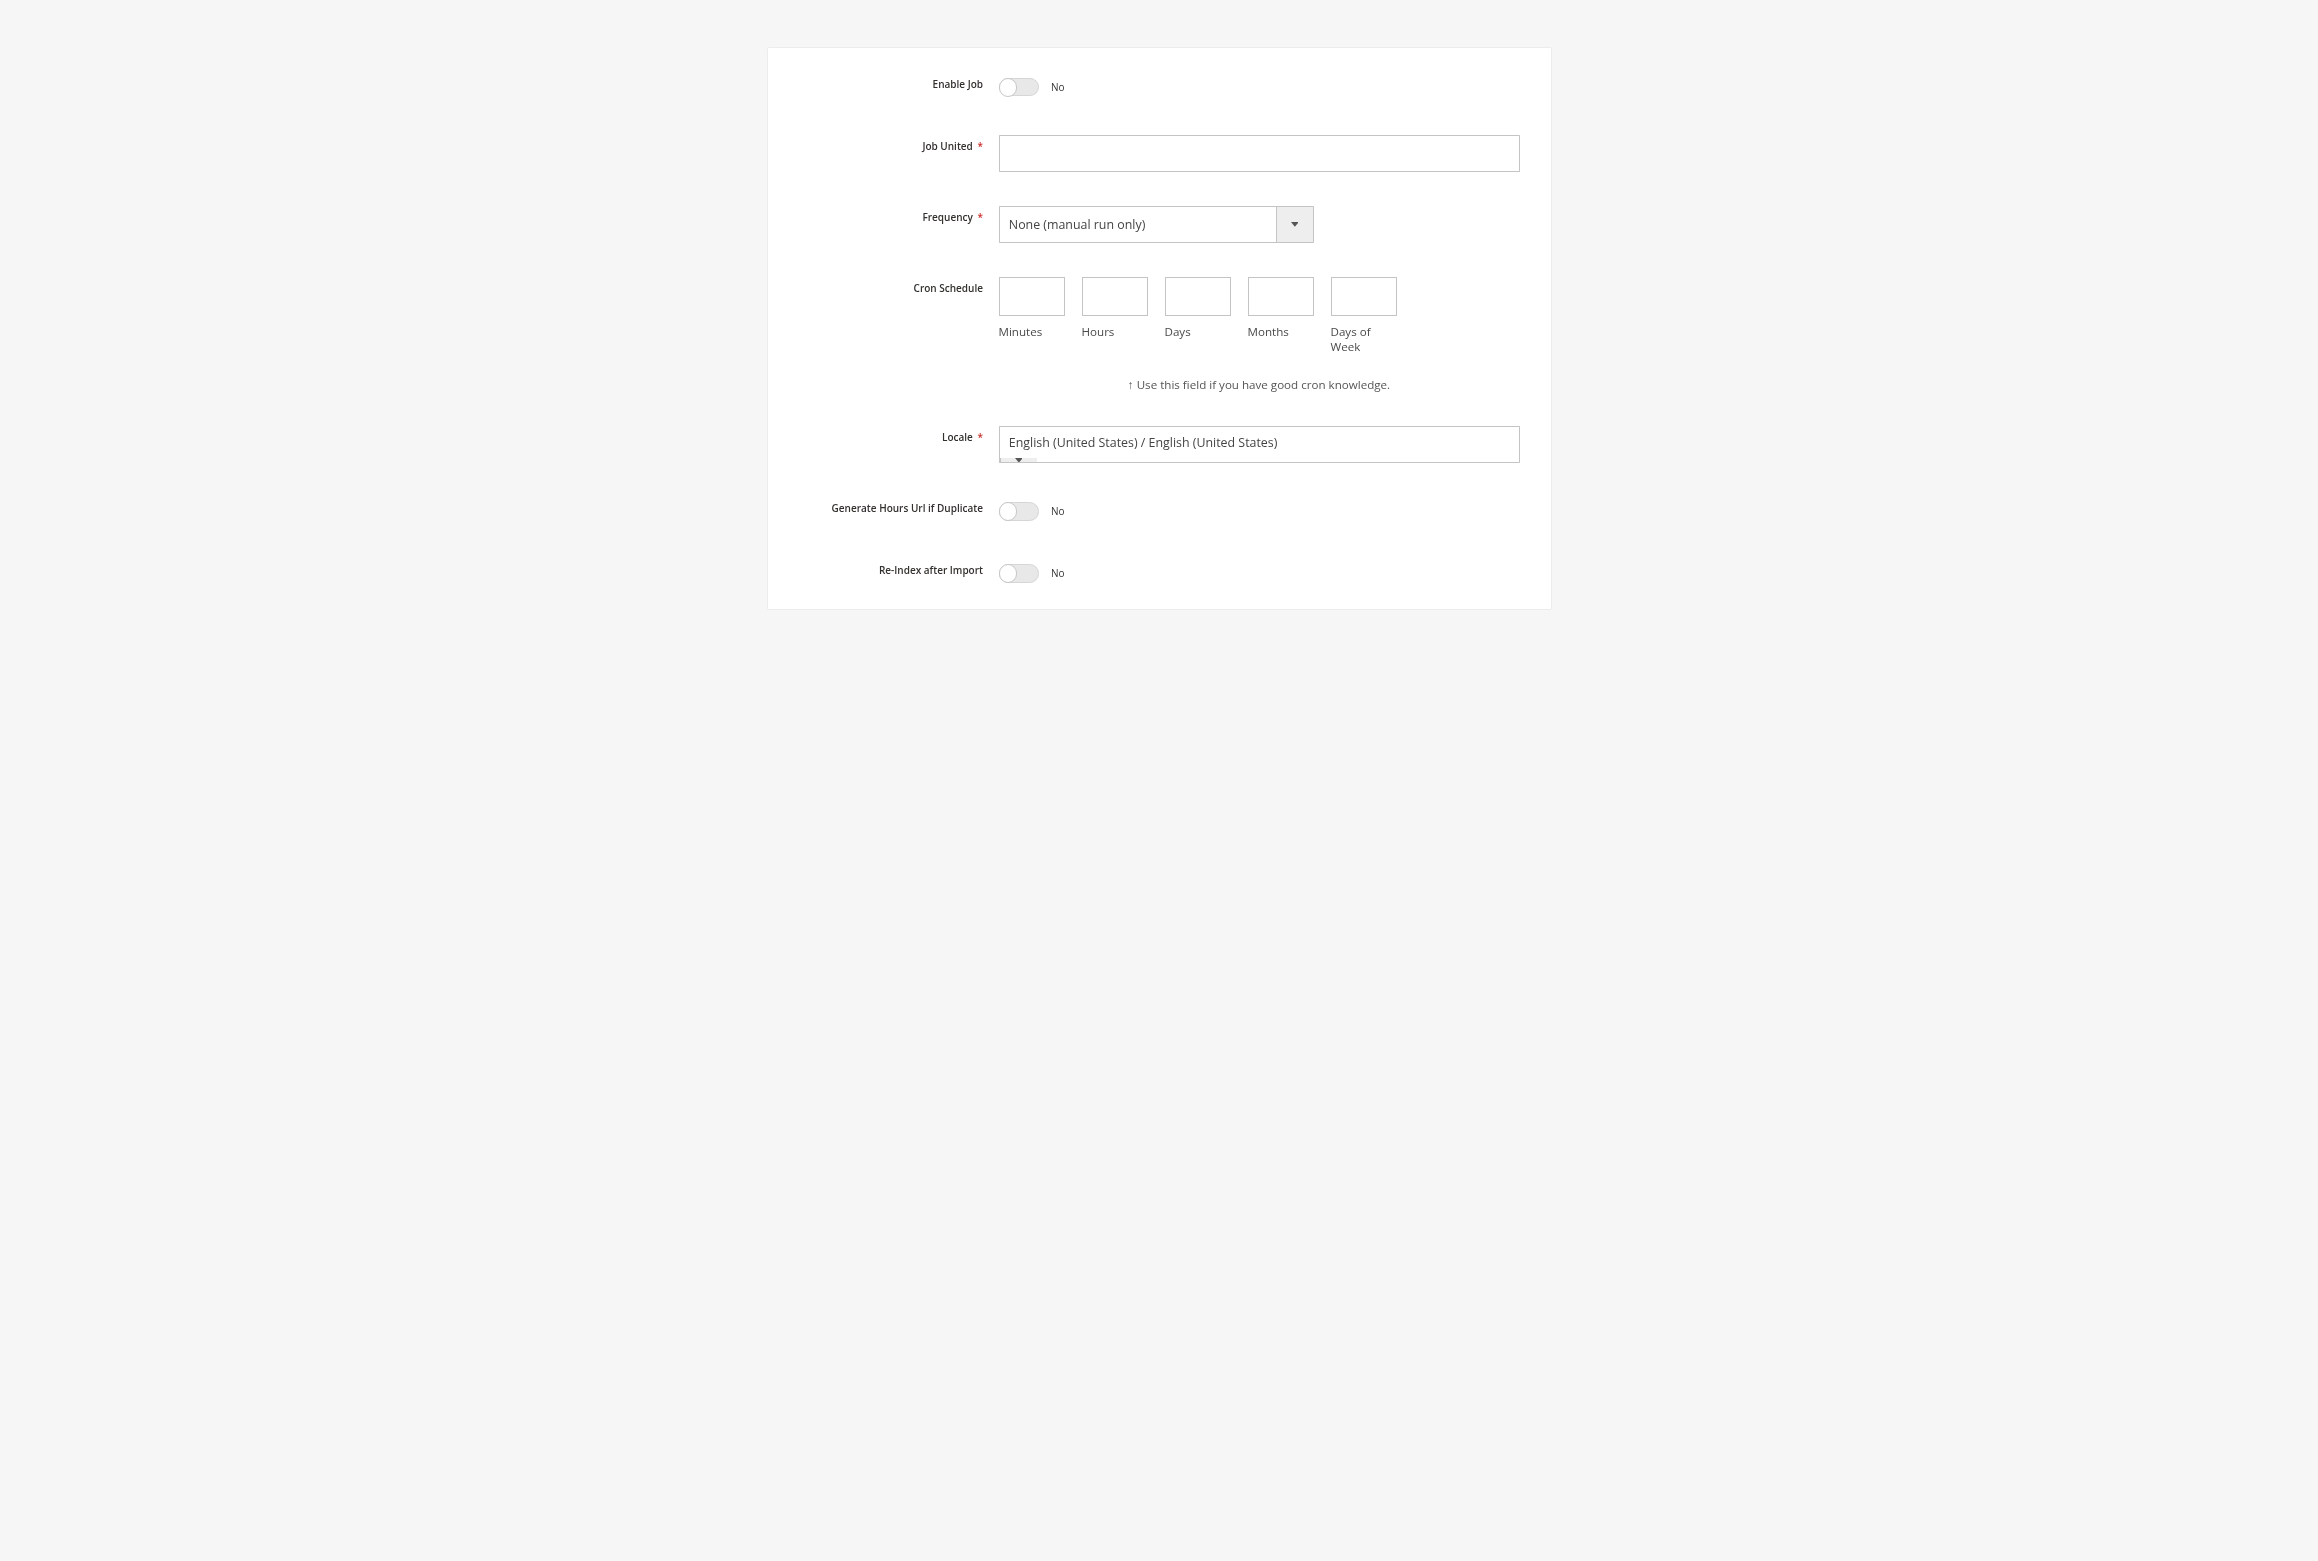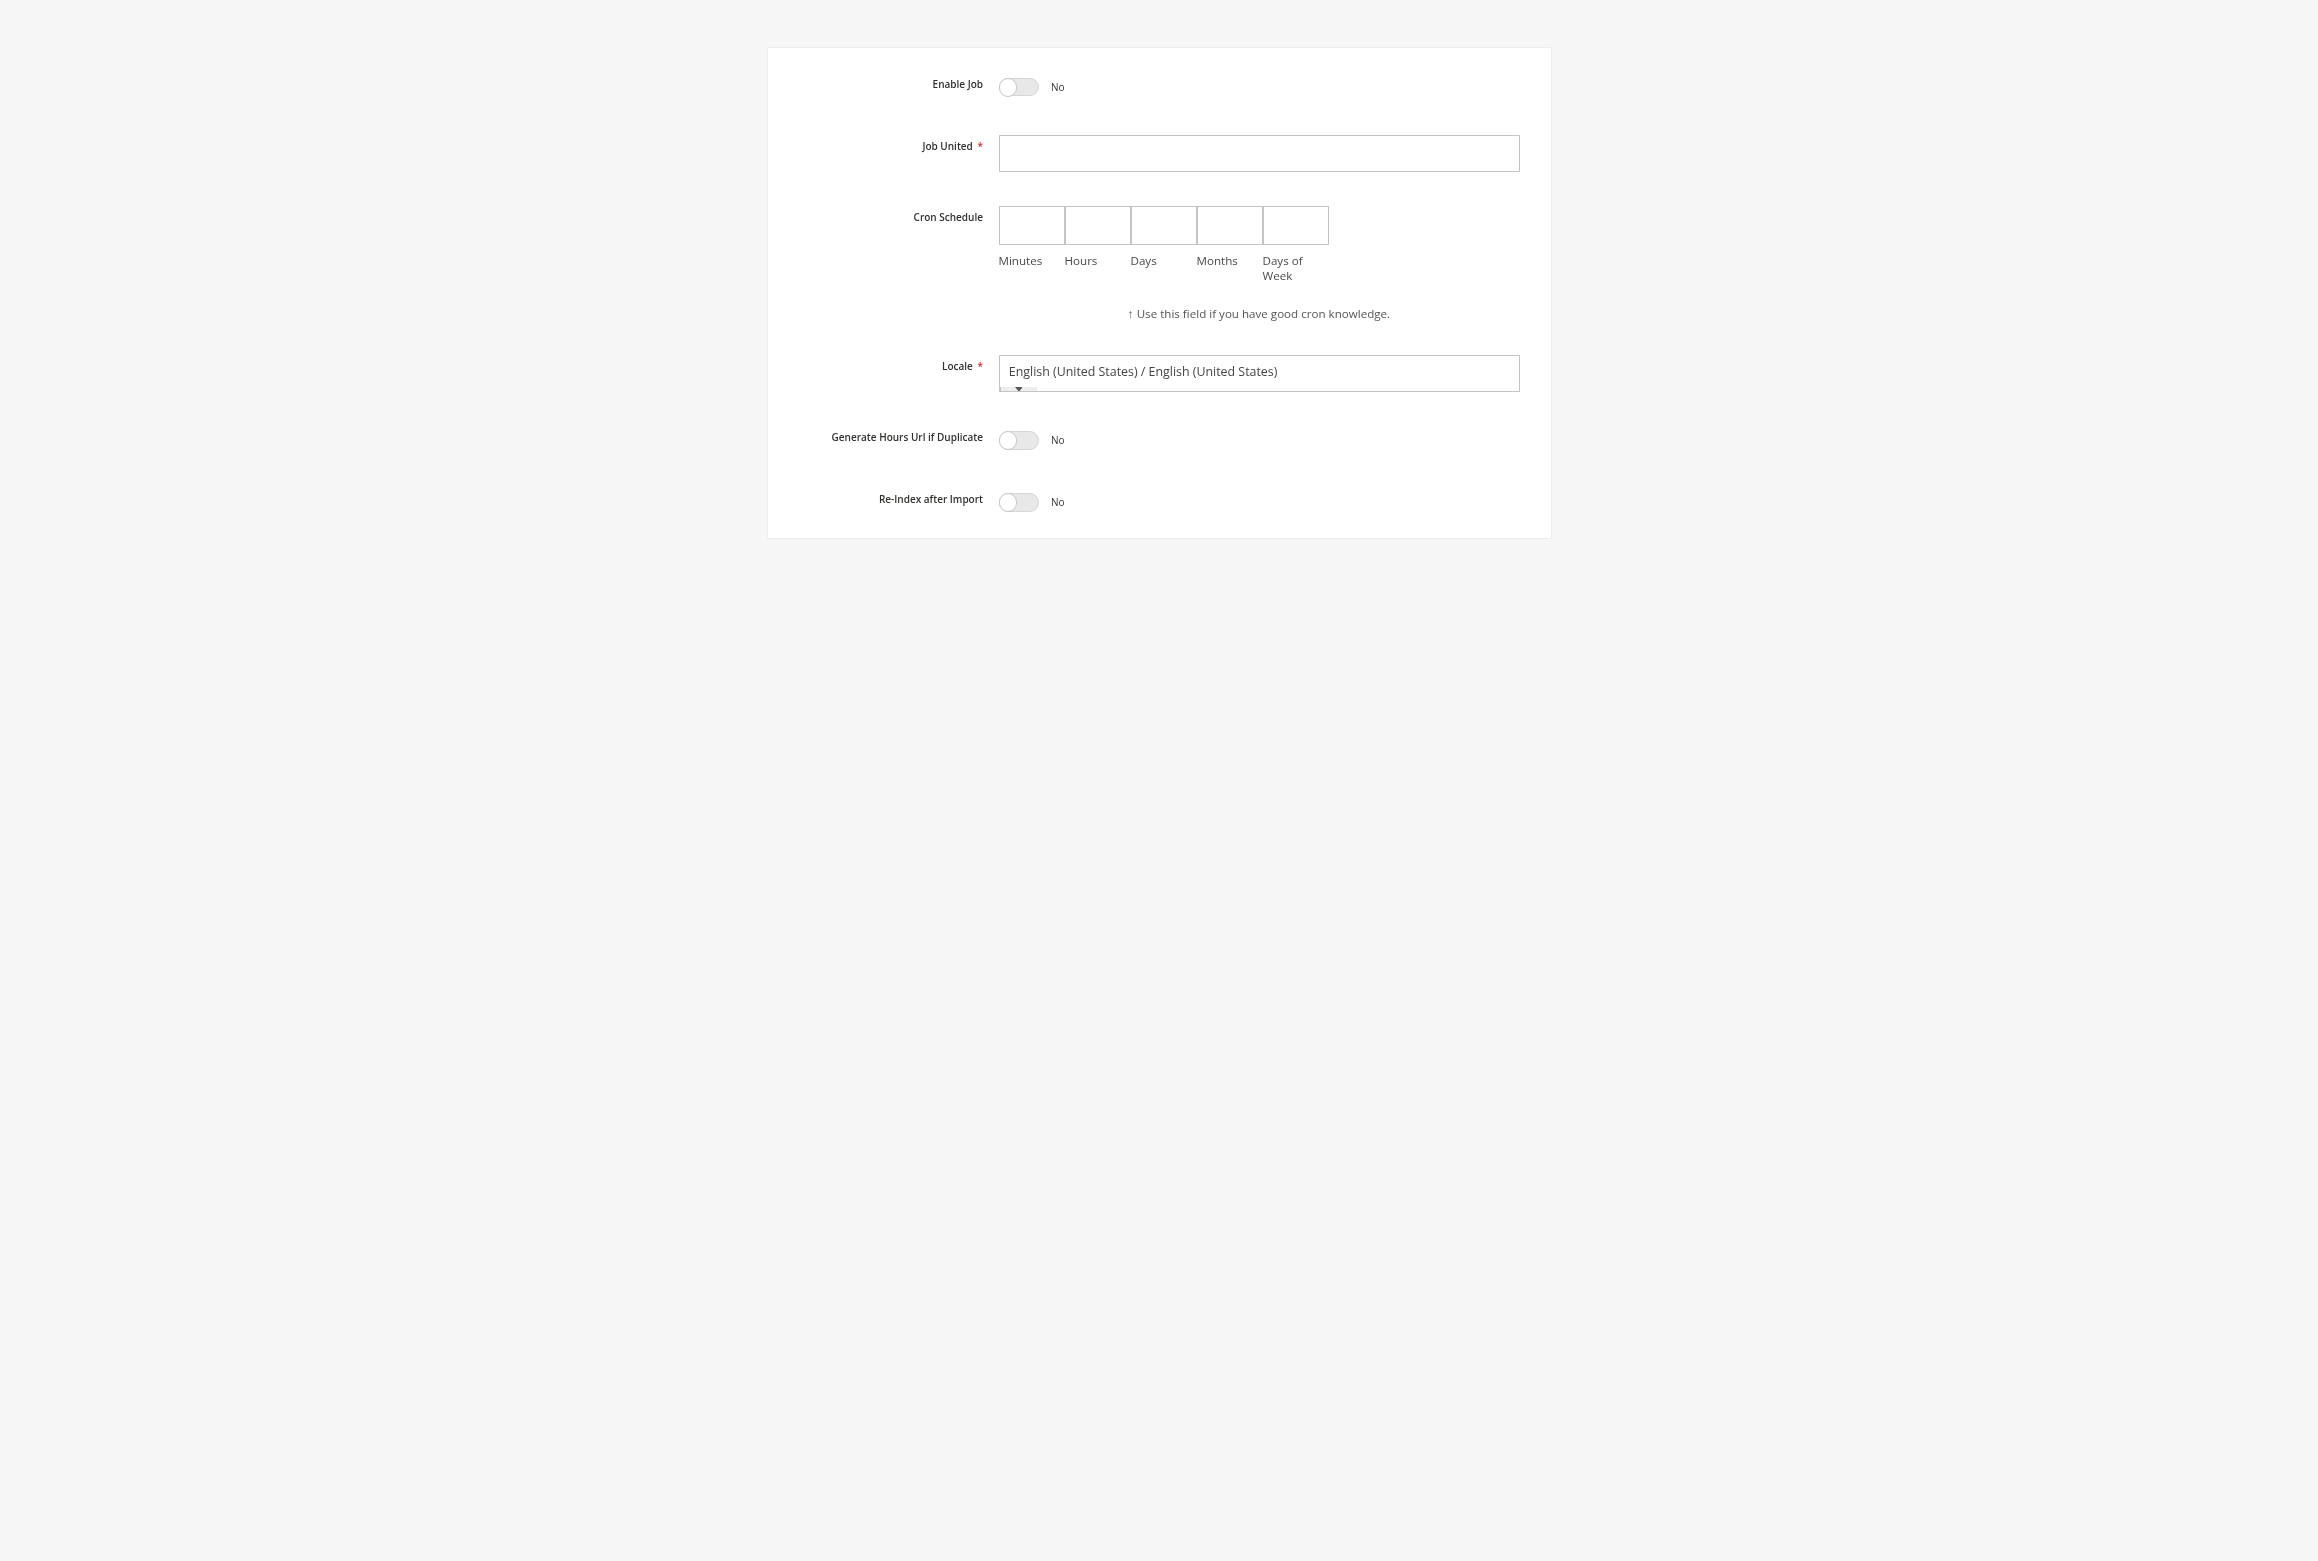--- a/index.html
+++ b/index.html
@@ -104,21 +104,21 @@
     width: 37px;
     background: #eeeeee;
     border-left: 0.8px solid #c4c4c4;
     display: flex;
     align-items: center;
     justify-content: center;
   }
   .select .select-caret svg { width: 7.8px; height: 4.7px; }
 
   
-  .cron-row { display: flex; }
+  .cron-row { display: flex; gap: 17px; }
   .cron-cell { width: 66px; }
   .cron-input {
     width: 66px; height: 39px;
     border: 0.8px solid #c4c4c4;
     background: #fff;
     padding: 0 4.7px;
     font-size: 11px;
     text-align: center;
   }
   .cron-caption {
@@ -153,20 +153,35 @@
 
   <div class="form-row">
     <div class="label-col">
       <span>Job United</span><span class="req">*</span>
     </div>
     <div class="control-col">
       <input class="text-input" type="text" value="" style="">
     </div>
   </div>
 
+  <div class="form-row">
+    <div class="label-col">
+      <span>Frequency</span><span class="req">*</span>
+    </div>
+    <div class="control-col">
+      <div class="select freq">
+        <div class="select-value">None (manual run only)</div>
+        <div class="select-caret">
+          <svg viewBox="0 0 10 6">
+              <path d="M0 0 L5 6 L10 0 Z" fill="#555"></path>
+            </svg>
+        </div>
+      </div>
+    </div>
+  </div>
 
   <div class="form-row">
     <div class="label-col">Cron Schedule</div>
     <div class="control-col">
       <div class="cron-row">
         <div class="cron-cell">
           <input class="cron-input" type="text" value="" style="">
           <div class="cron-caption">Minutes</div>
         </div>
         <div class="cron-cell">

